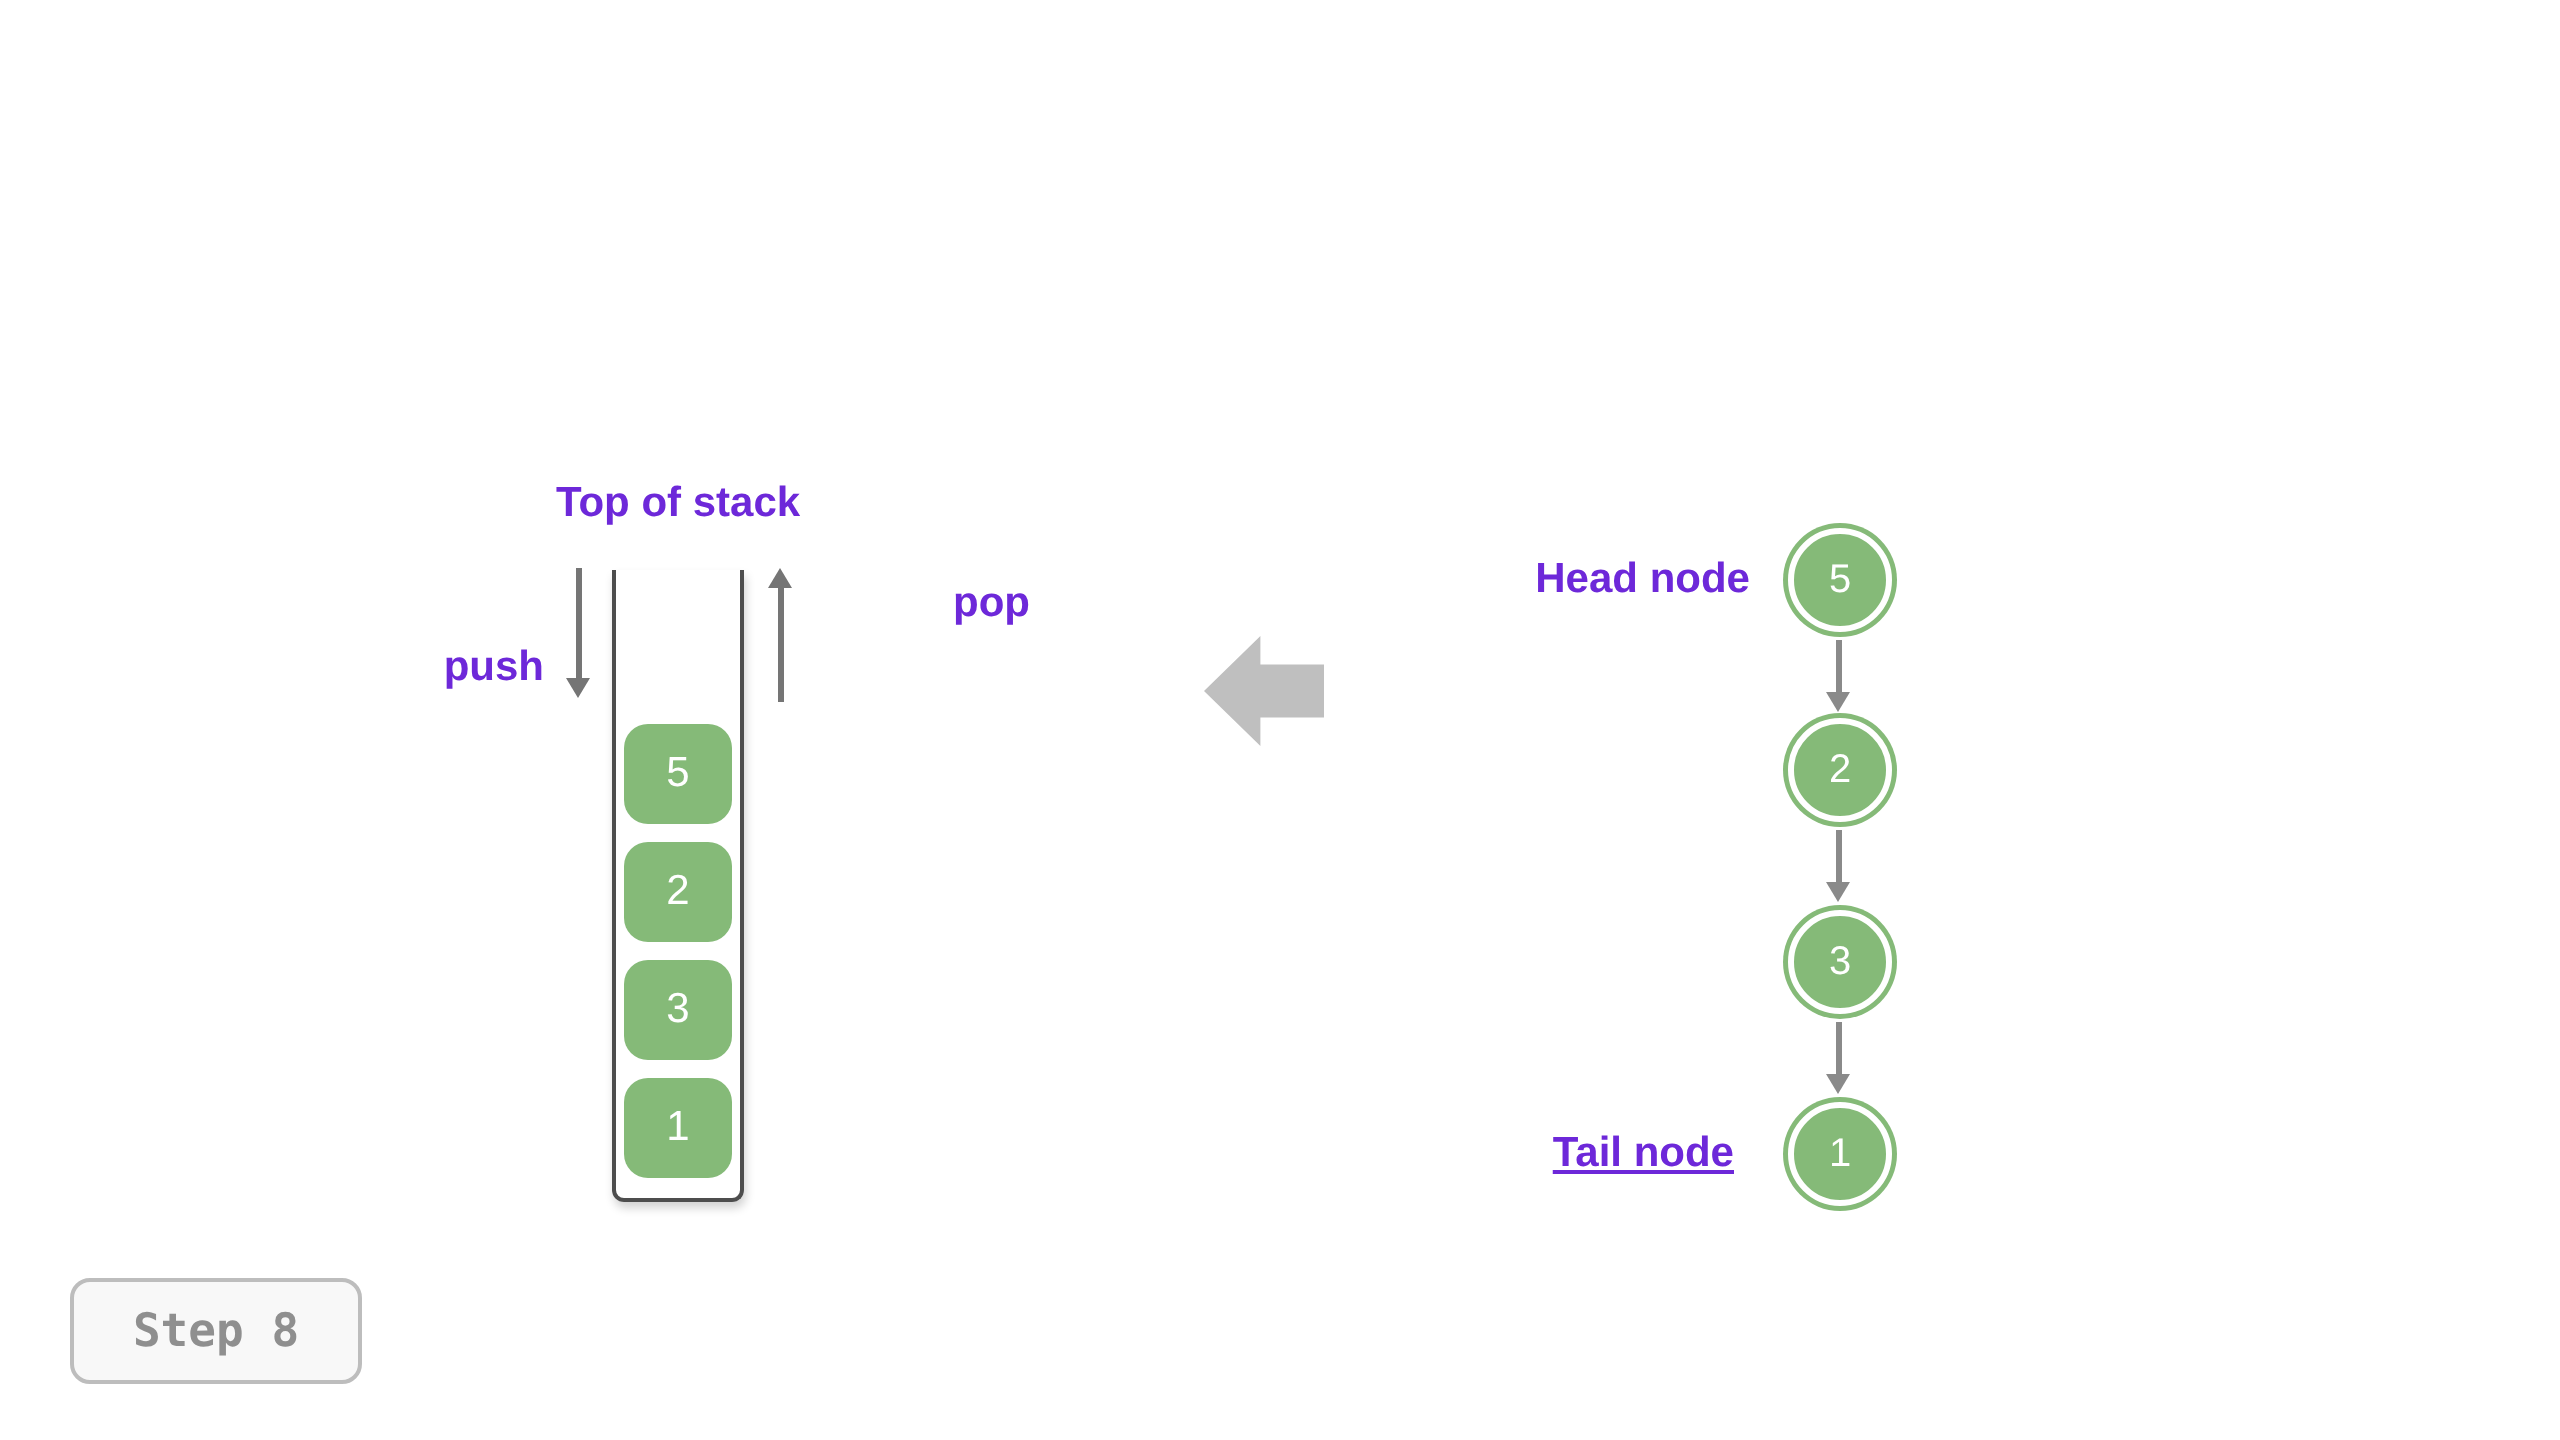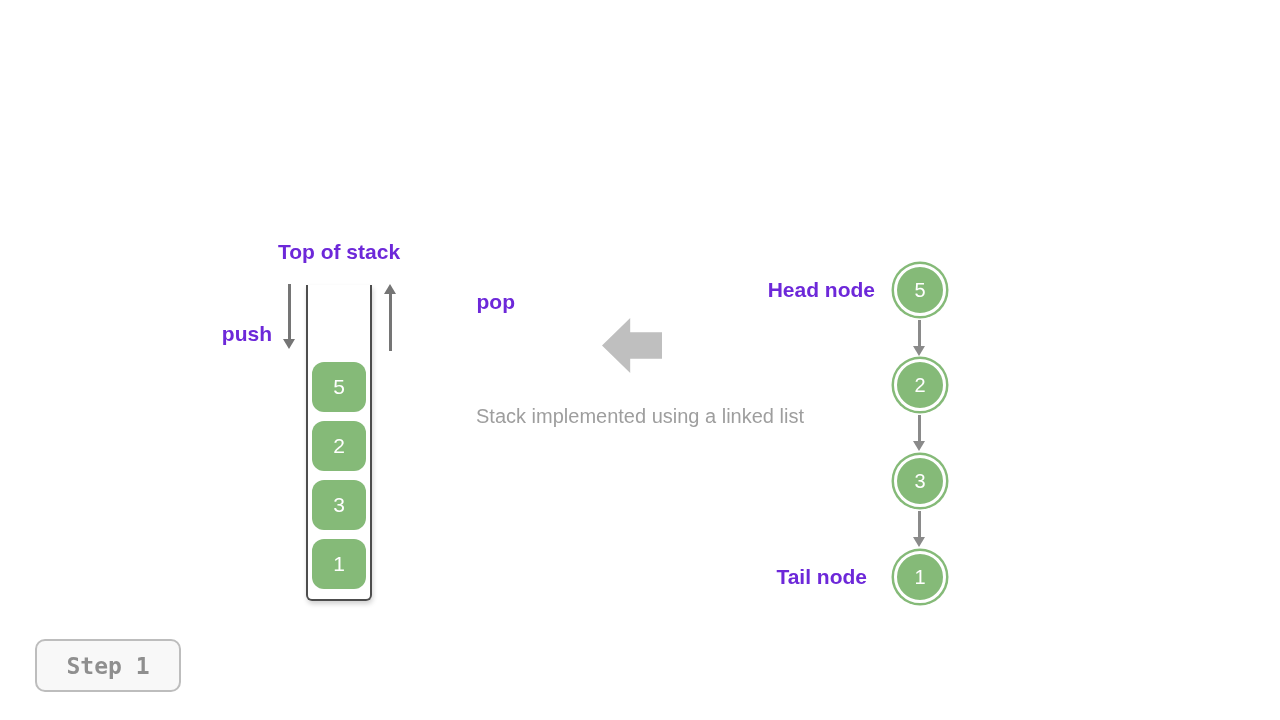--- a/index.html
+++ b/index.html
@@ -13,21 +13,21 @@
   }
   .abs { position: absolute; }
 
   
   .bold-label { font-weight: bold; font-size: 21px; color: #6d28d9; }
   .top-label    { left: 219px; top: 240px; width: 240px; text-align: center; }
   .bottom-label { left: 221px; top: 615px; width: 240px; text-align: center; }
   .push-label   { left: 168px; top: 306px; width: 104px; text-align: right; margin-top: 16px; }
   .pop-label    { left: 411px; top: 290px; width: 104px; text-align: right; }
   .head-label   { left: 663px; top: 278px; width: 212px; text-align: right; }
-  .tail-label   { left: 655px; top: 565px; width: 212px; text-align: right; }
+  .tail-label   { left: 655px; top: 565px; width: 212px; text-align: right; text-decoration: underline; }
 
   
   .stack-container {
     left: 306px; top: 285px;
     width: 66px; height: 316px;
     border: 2px solid #4d4d4d; border-top: none;
     border-radius: 0 0 6px 6px;
     box-shadow: 1px 3px 5px rgba(0,0,0,0.18);
     box-sizing: border-box;
   }
@@ -128,32 +128,31 @@
 
   <div class="abs stack-container"></div>
 
   <div class="abs stack-box box0">5</div>
   <div class="abs stack-box box1">2</div>
   <div class="abs stack-box box2">3</div>
   <div class="abs stack-box box3">1</div>
 
 
   <div class="abs block-arrow"></div>
-  <div class="abs caption">Stack implemented using a linked list</div>
 
   <div class="abs bold-label head-label">Head node</div>
   <div class="abs bold-label tail-label">Tail node</div>
 
   <div class="abs lnode node0">5</div>
   <div class="abs lnode node1">2</div>
   <div class="abs lnode node2">3</div>
   <div class="abs lnode node3">1</div>
 
   <div class="abs conn-line connline0"></div>
   <div class="abs conn-head connhead0"></div>
   <div class="abs conn-line connline1"></div>
   <div class="abs conn-head connhead1"></div>
   <div class="abs conn-line connline2"></div>
   <div class="abs conn-head connhead2"></div>
 
-  <div class="abs step-badge">Step 1</div>
+  <div class="abs step-badge">Step 8</div>
 
 </div>
 
 </body></html>

